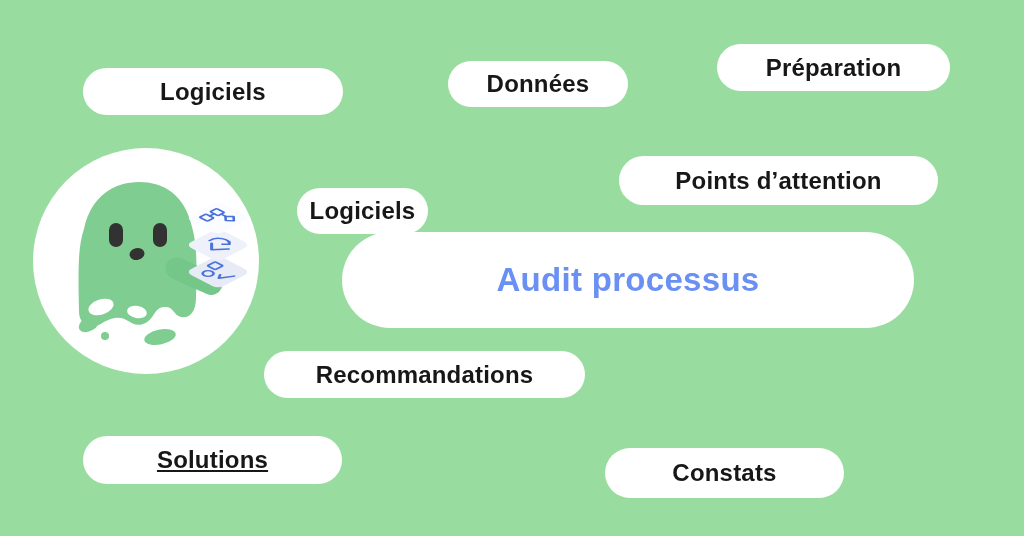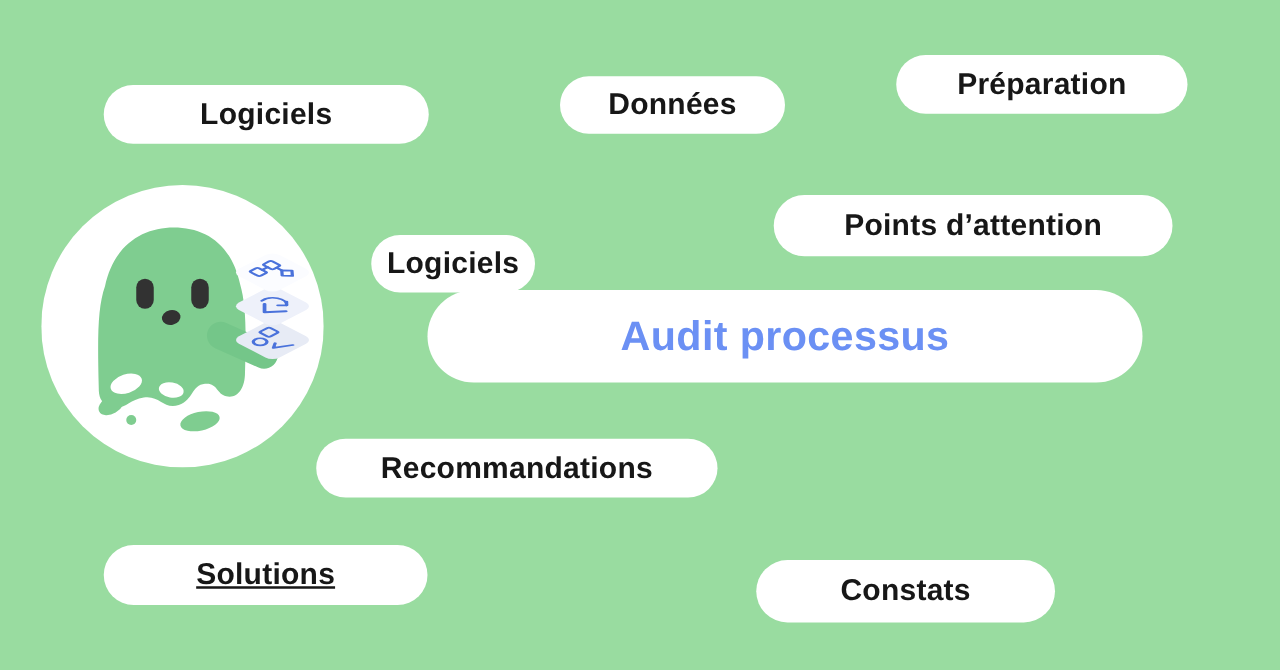--- a/index.html
+++ b/index.html
@@ -17,26 +17,26 @@
     position:absolute;display:flex;align-items:center;justify-content:center;
     background:var(--pill-bg);border-radius:999px;
     color:var(--label-text);font-size:24px;font-weight:600;letter-spacing:.2px;
     white-space:nowrap;
   }
   .pill--processus       {left:83px;  top:68px;  width:260px;height:47px;}
   .pill--donnees         {left:448px; top:61px;  width:180px;height:46px;}
   .pill--preparation     {left:717px; top:44px;  width:233px;height:47px;}
   .pill--logiciels       {left:297px; top:140px; width:131px;height:46px;margin-top:48px;}
   .pill--points-attention{left:619px; top:156px; width:319px;height:49px;}
-  .pill--recommandations {left:253px; top:351px; width:321px;height:47px;text-align:right;}
+  .pill--recommandations {left:264px; top:351px; width:321px;height:47px;text-align:right;}
   .pill--cartographie    {left:709px; top:340px; width:259px;height:47px;}
   .pill--solutions       {left:83px;  top:436px; width:259px;height:48px;text-decoration:underline;}
   .pill--constats        {left:605px; top:448px; width:239px;height:50px;}
   .pill--title{
-    left:342px; top:232px; width:572px;height:74px;
+    left:342px; top:232px; width:572px;height:96px;
     color:var(--title-text);font-size:33px;font-weight:800;letter-spacing:.3px;
   }
   .mascot{position:absolute;left:33px;top:148px;width:226px;height:226px;}
 </style>
 </head>
 <body>
 
 <div class="canvas">
 
   <svg class="mascot" viewBox="0 0 226 226" xmlns="http://www.w3.org/2000/svg" aria-hidden="true">

